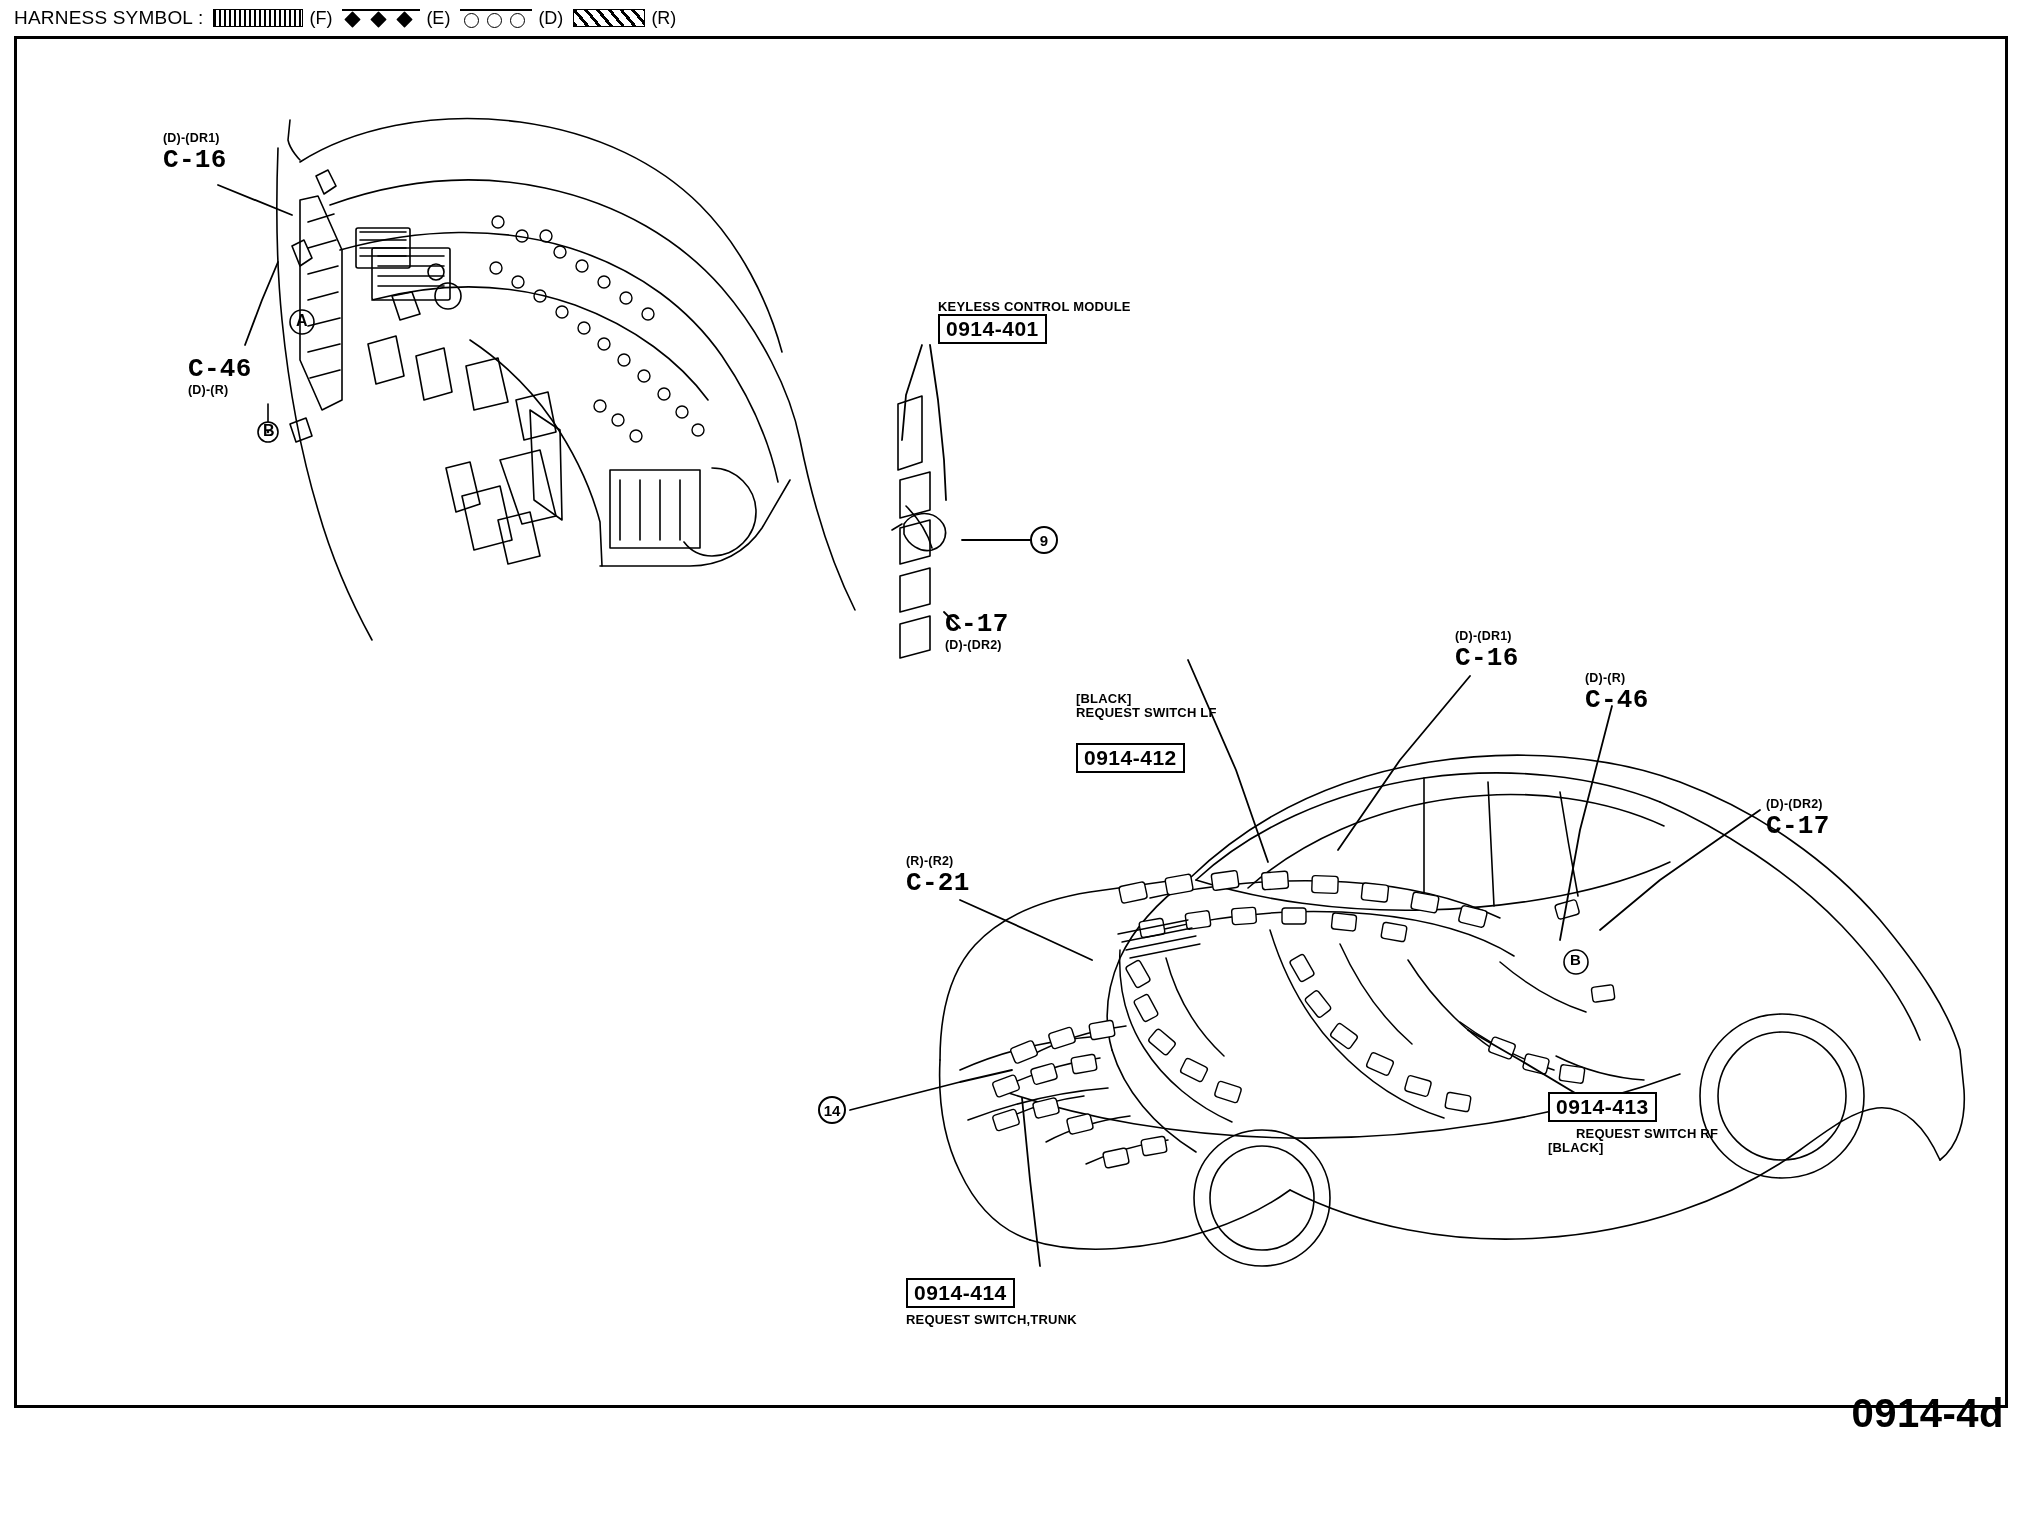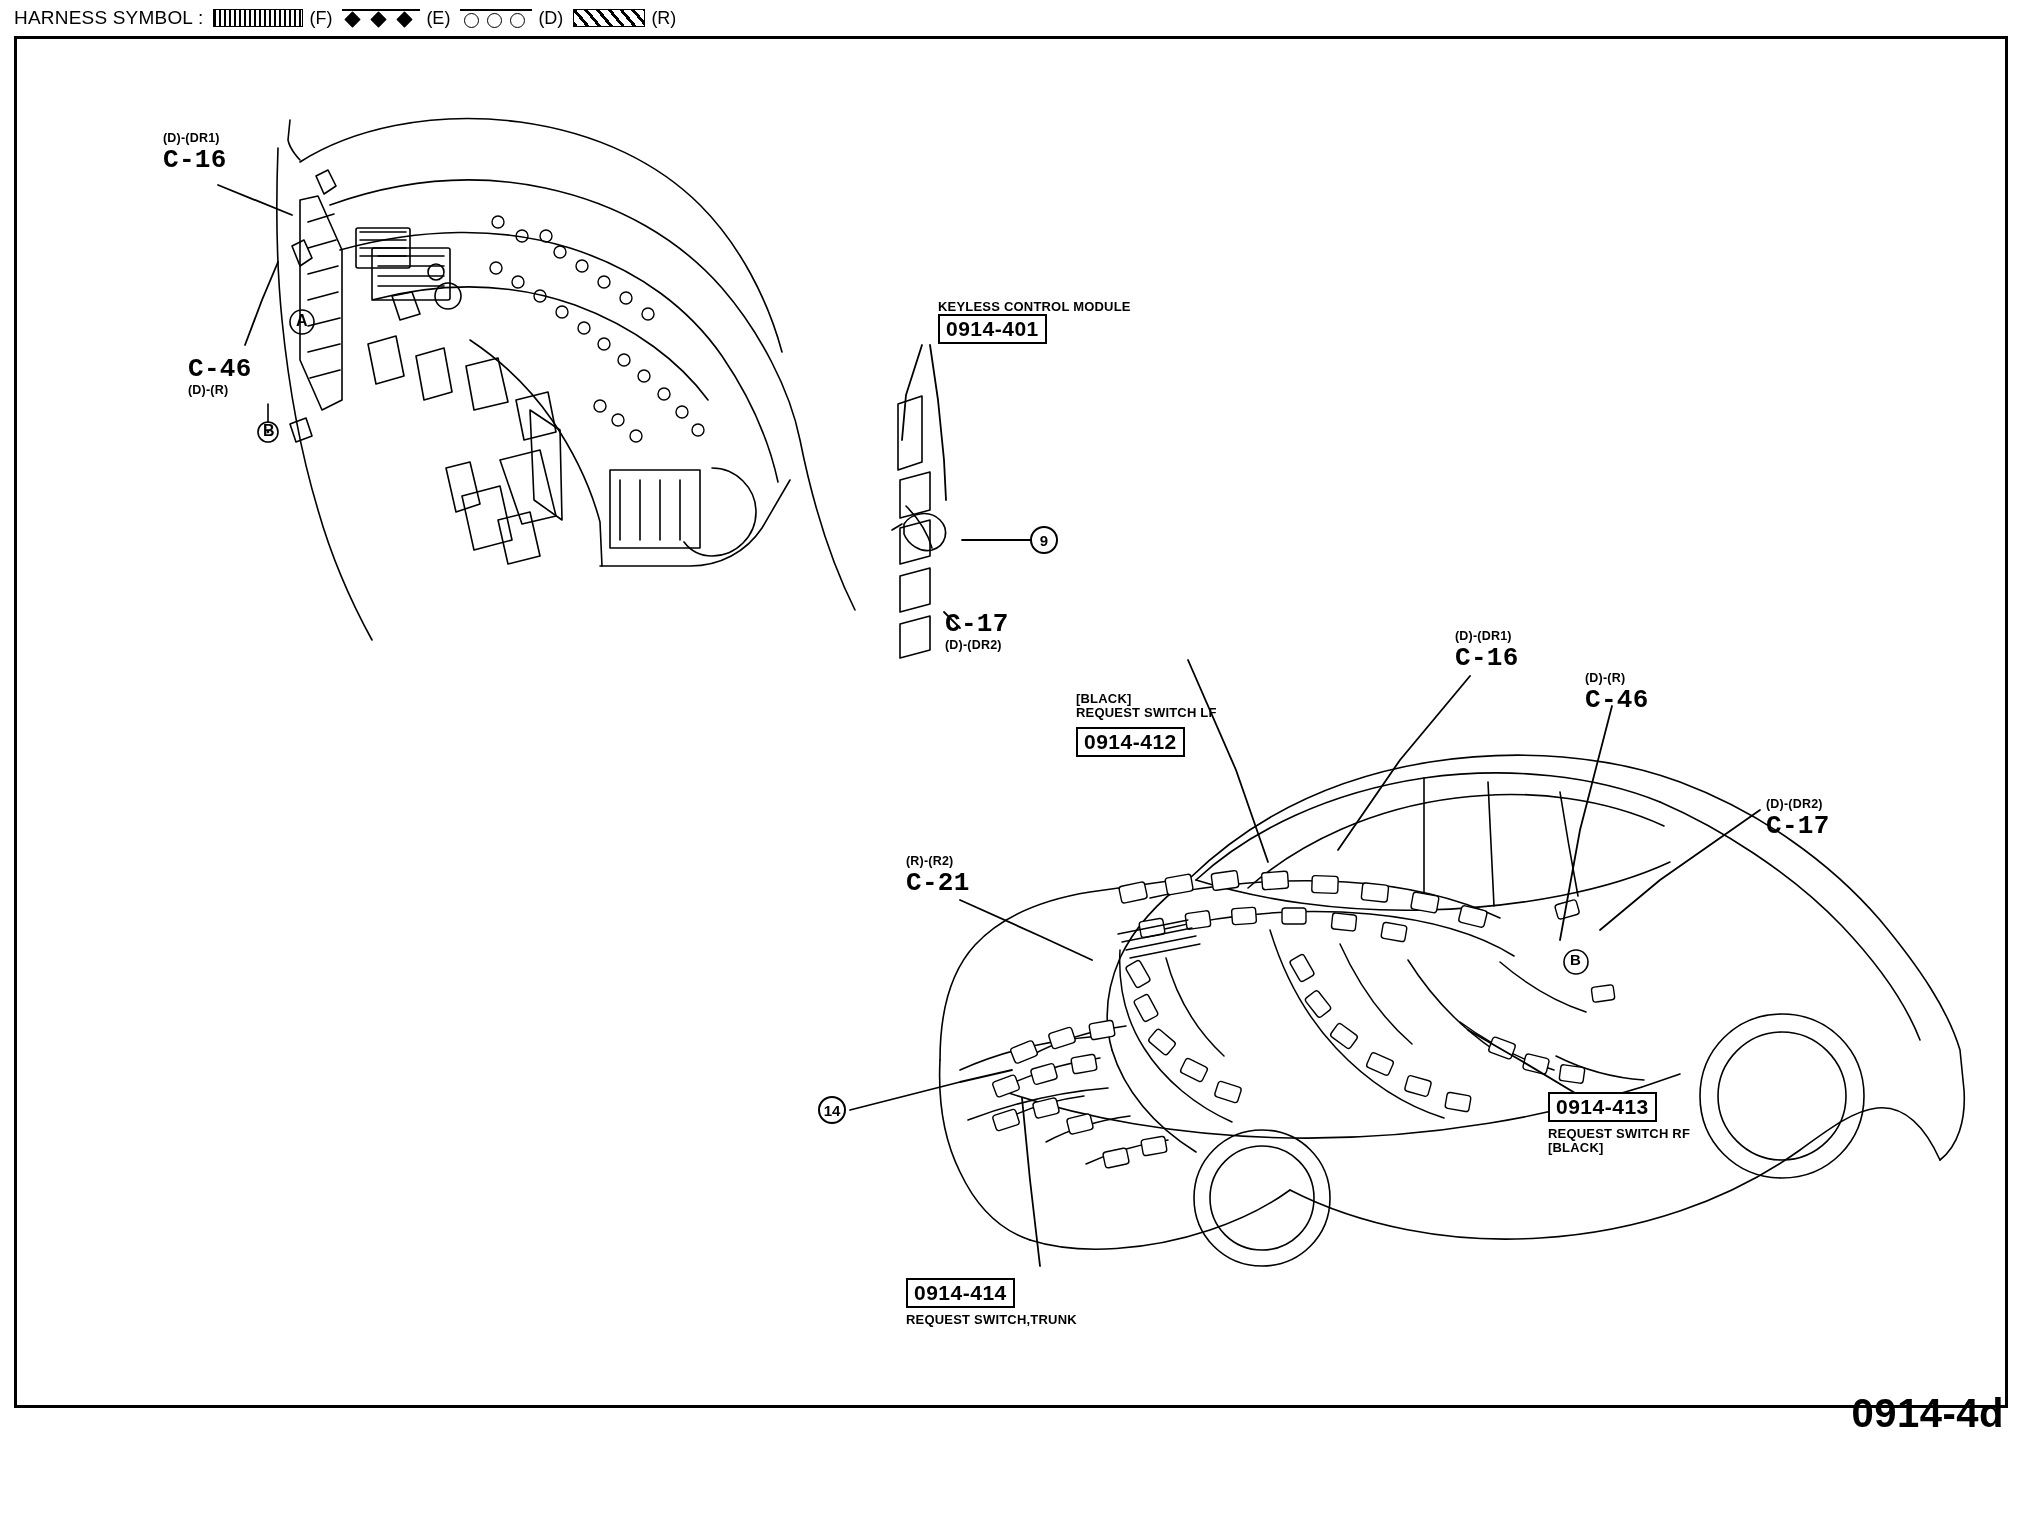--- a/index.html
+++ b/index.html
@@ -478,30 +478,30 @@
   </div>
 
   <div class="lab" style="left:906px; top:855px;">
     <div class="sup">(R)-(R2)</div>
     <div class="big">C-21</div>
   </div>
 
   <div class="lab" style="left:1076px; top:692px;">
     <div class="small">[BLACK]</div>
     <div class="small">REQUEST SWITCH LF</div>
-    <div style="margin-top:6px;">
+    <div style="margin-top:22px;">
       <span class="boxnum">0914-412</span>
     </div>
   </div>
 
   <div class="lab" style="left:1548px; top:1092px;">
     <div>
       <span class="boxnum">0914-413</span>
     </div>
-    <div class="small" style="margin-top:5px;">REQUEST SWITCH RF</div>
+    <div class="small" style="margin-top:5px;margin-left:28px;">REQUEST SWITCH RF</div>
     <div class="small">[BLACK]</div>
   </div>
 
   <div class="lab" style="left:906px; top:1278px;">
     <div>
       <span class="boxnum">0914-414</span>
     </div>
     <div class="small" style="margin-top:5px;">REQUEST SWITCH,TRUNK</div>
   </div>
 

